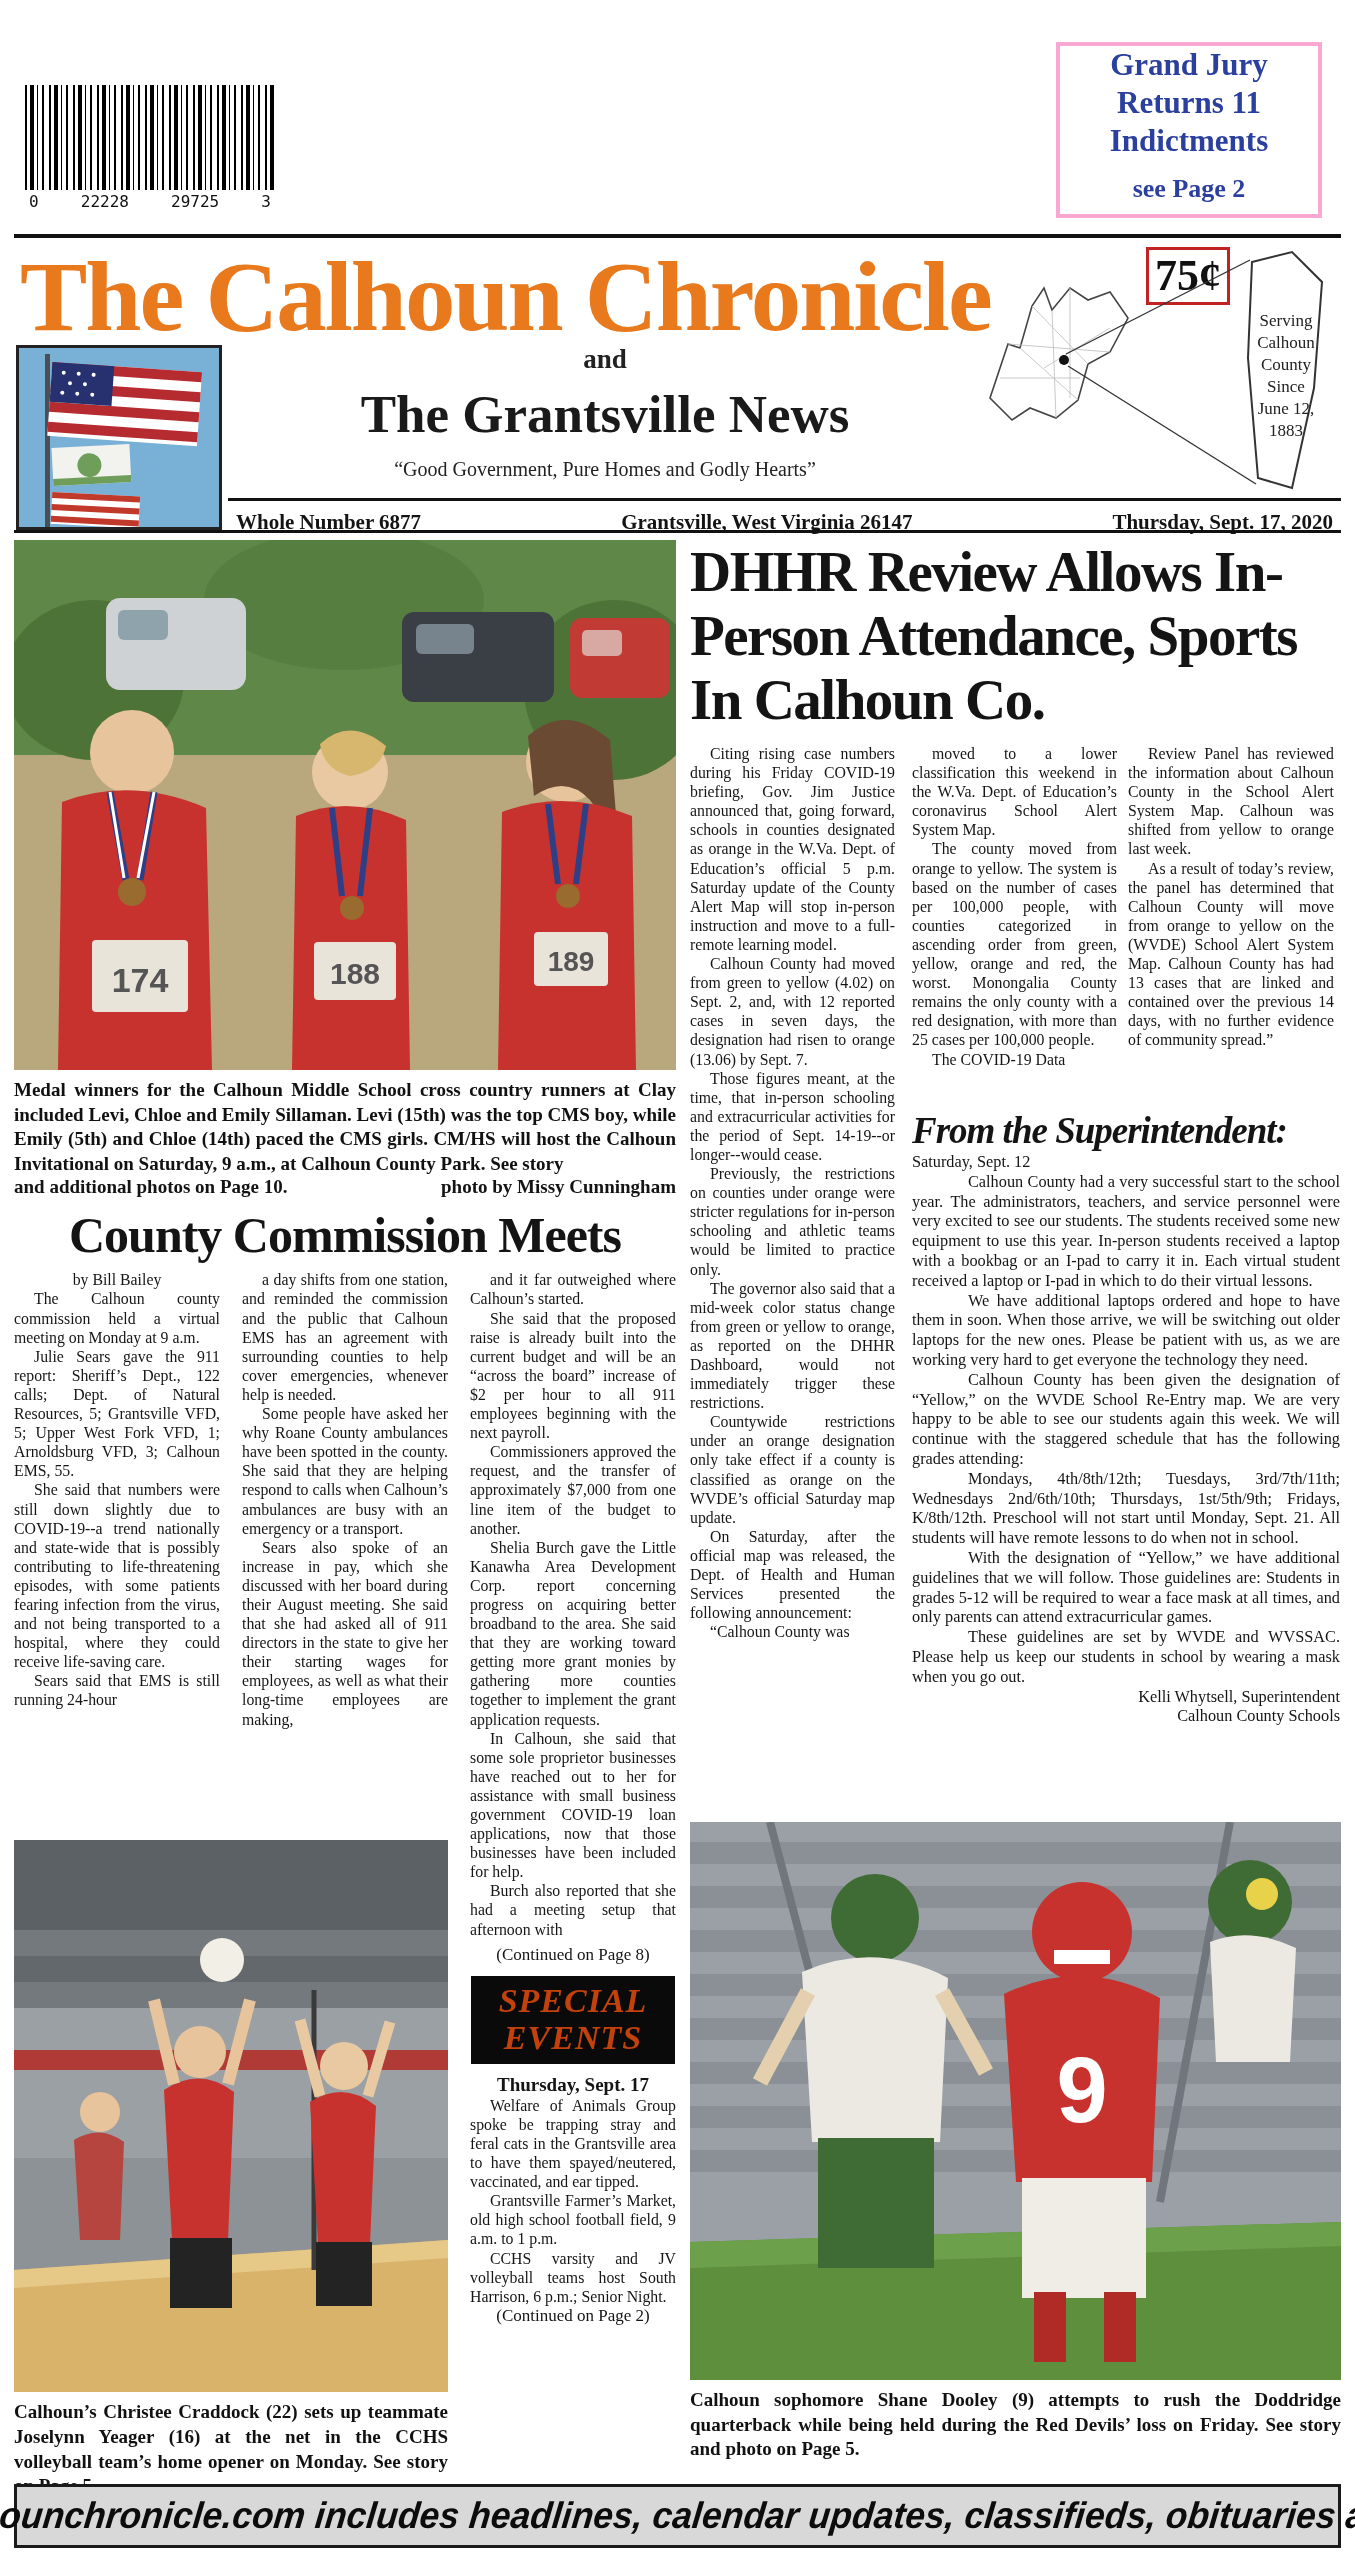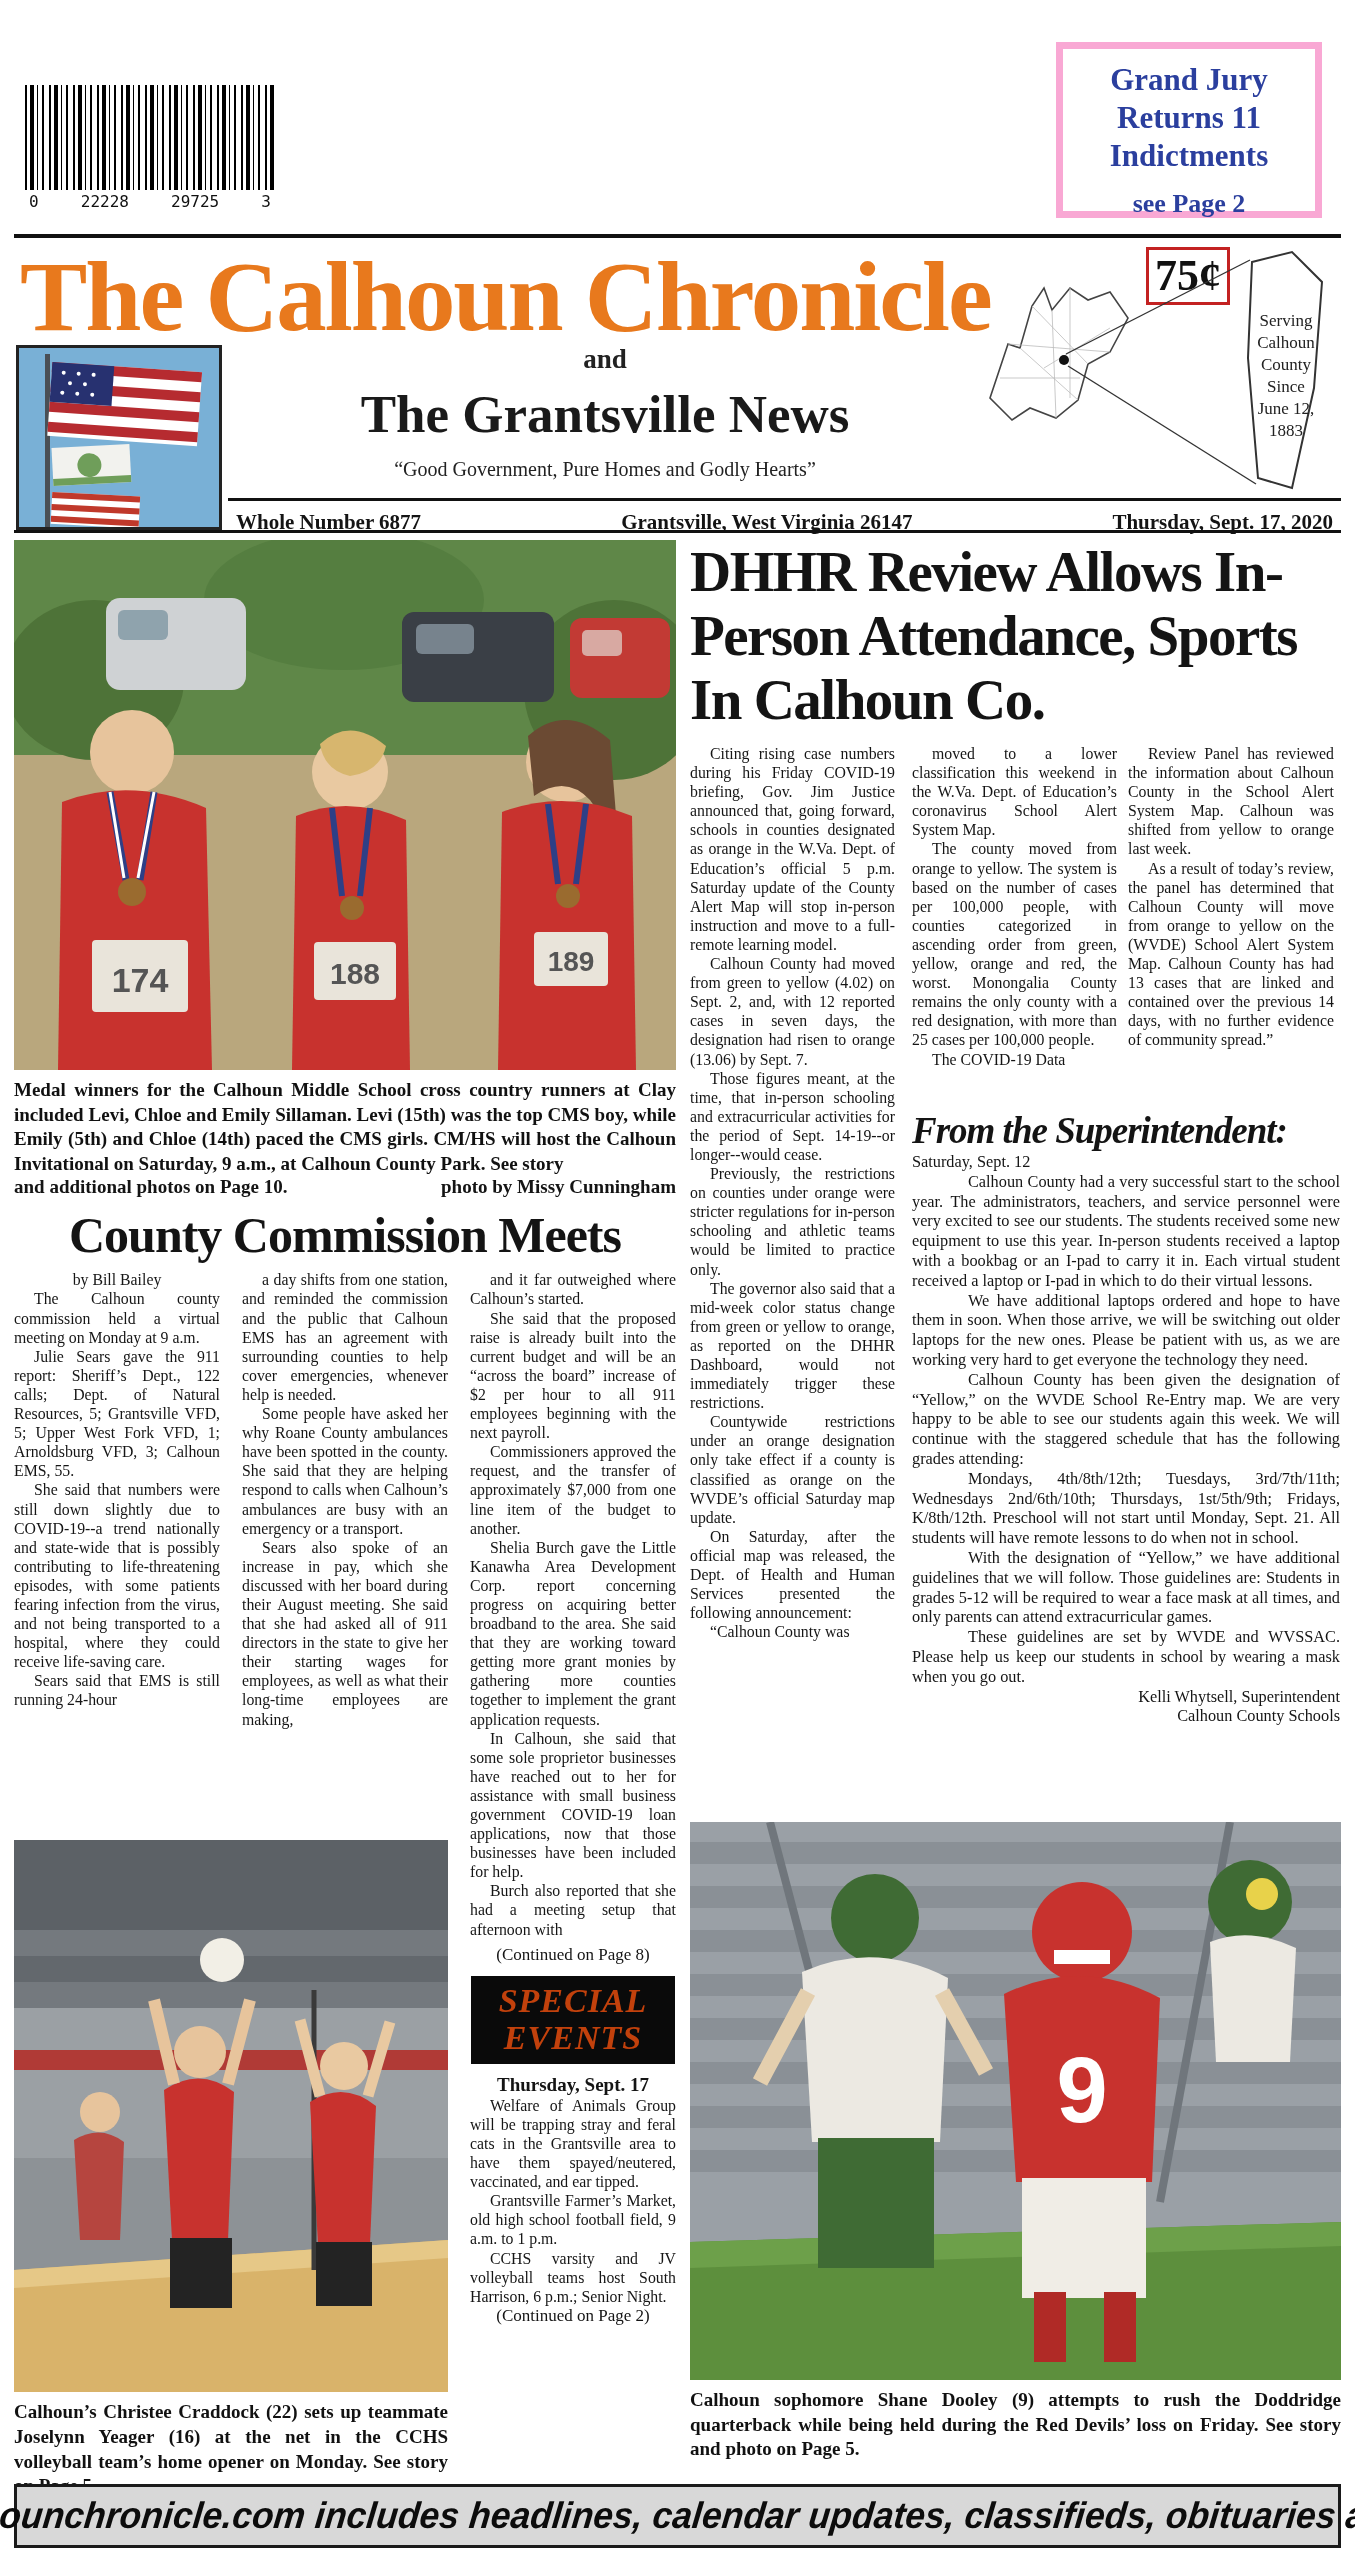--- a/index.html
+++ b/index.html
@@ -7,21 +7,21 @@
   .page { position:relative; width:1355px; height:2560px; background:#fff;
           font-family:"Liberation Serif", serif; color:#141414; }
 
   
   .barcode-wrap { position:absolute; left:25px; top:85px; width:250px; height:132px; }
   .barcode-bars { width:100%; height:105px;
      background:repeating-linear-gradient(90deg,#000 0 2px,#fff 2px 5px,#000 5px 9px,#fff 9px 12px,#000 12px 13px,#fff 13px 17px,#000 17px 19px,#fff 19px 24px); }
   .barcode-digits { display:flex; justify-content:space-between; padding:0 4px; margin-top:2px;
      font-family:"DejaVu Sans Mono", monospace; font-size:16px; color:#111; }
   .gj-box { position:absolute; left:1056px; top:42px; width:266px; height:176px;
-     border:7px solid #f9a8d4; background:#fff; text-align:center; padding-top:12px; }
+     border:4px solid #f9a8d4; background:#fff; text-align:center; }
   .gj-line { font-size:31px; font-weight:bold; color:#2b3f9e; line-height:38px; }
   .gj-see  { font-size:26px; font-weight:bold; color:#2b3f9e; margin-top:14px; }
   .top-rule { position:absolute; left:14px; right:14px; top:234px; border-top:4px solid #111; }
 
   
   .mast-title { position:absolute; left:20px; top:240px; width:1140px; white-space:nowrap;
      font-size:99px; font-weight:bold; color:#e8791d; letter-spacing:-2px;
      transform:scaleX(1.02); transform-origin:left top; }
   .price-box { position:absolute; left:1146px; top:247px; border:3px solid #c32222;
      padding:0 6px; font-size:44px; font-weight:bold; color:#111; background:#fff; line-height:52px; }
@@ -289,21 +289,21 @@
             <p>Burch also reported that she had a meeting setup that afternoon with</p>
             <p class="contd">(Continued on Page 8)</p>
           </div>
 
           <div class="se-box">
             <div>SPECIAL</div>
             <div>EVENTS</div>
           </div>
           <div class="se-date">Thursday, Sept. 17</div>
           <div class="nc">
-            <p>Welfare of Animals Group will be trapping stray and feral cats in the Grantsville area to have them spayed/neutered, vaccinated, and ear tipped.</p>
+            <p>Welfare of Animals Group spoke be trapping stray and feral cats in the Grantsville area to have them spayed/neutered, vaccinated, and ear tipped.</p>
             <p>Grantsville Farmer’s Market, old high school football field, 9 a.m. to 1 p.m.</p>
             <p>CCHS varsity and JV volleyball teams host South Harrison, 6 p.m.; Senior Night.</p>
             <p class="contd" style="margin-top:0;">(Continued on Page 2)</p>
           </div>
         </div>
       </div>
     </div>
 
     <div class="right-block">
       <div class="dhhr-headline">DHHR Review Allows In-Person Attendance, Sports In Calhoun Co.</div>

